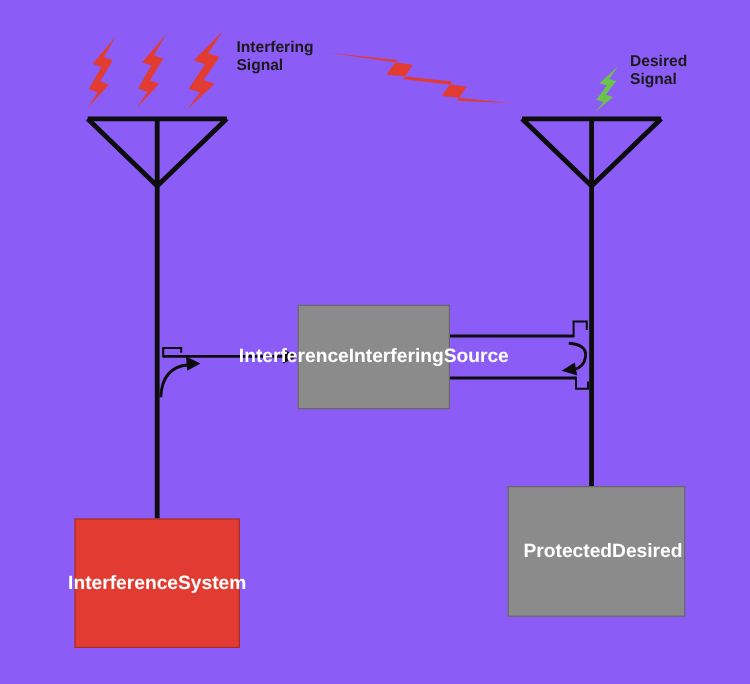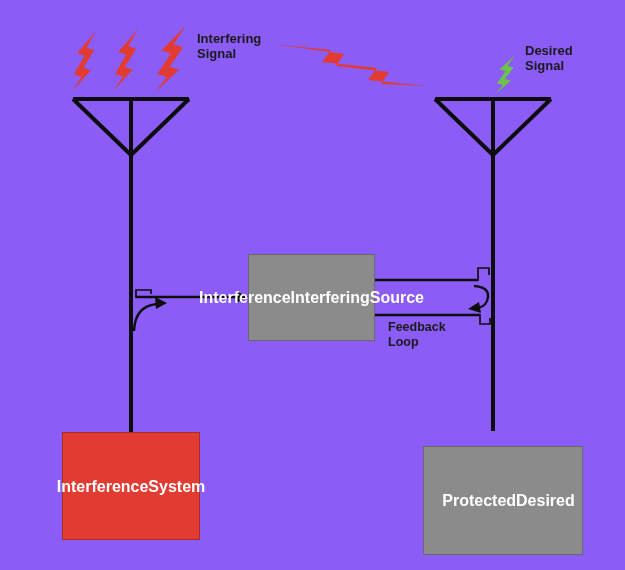--- a/index.html
+++ b/index.html
@@ -65,21 +65,21 @@
     left: 248px; top: 254px; width: 127px; height: 87px;
     background: #8b8b8b;
     font-size: 16px; line-height: 20px;
   }
   .box-source {
     left: 62px; top: 432px; width: 138px; height: 108px;
     background: #e23b31;
     font-size: 16px; line-height: 21px;
   }
   .box-receiver {
-    left: 423px; top: 446px; width: 160px; height: 109px;
+    left: 423px; top: 405px; width: 148px; height: 109px;
     background: #8b8b8b;
     font-size: 16px; line-height: 21px; padding-left: 11px;
   }
   .bolt-red { fill: #e23b31; stroke: none; }
   .bolt-green { fill: #6cc24a; stroke: none; }
 </style>
 </head>
 <body>
 
 <div class="canvas">
@@ -121,24 +121,20 @@
   <div class="label" style="left:197px; top:31px;">
     <div>Interfering</div>
     <div>Signal</div>
   </div>
 
   <div class="label" style="left:525px; top:43px;">
     <div>Desired</div>
     <div>Signal</div>
   </div>
 
-  <div class="label label-feedback" style="left:388px; top:320px;">
-    <div>Feedback</div>
-    <div>Loop</div>
-  </div>
 
   <div class="node-box box-center">
     <div>Interference</div>
     <div>Interfering</div>
     <div>Source</div>
   </div>
 
   <div class="node-box box-source">
     <div>Interference</div>
     <div>System</div>

